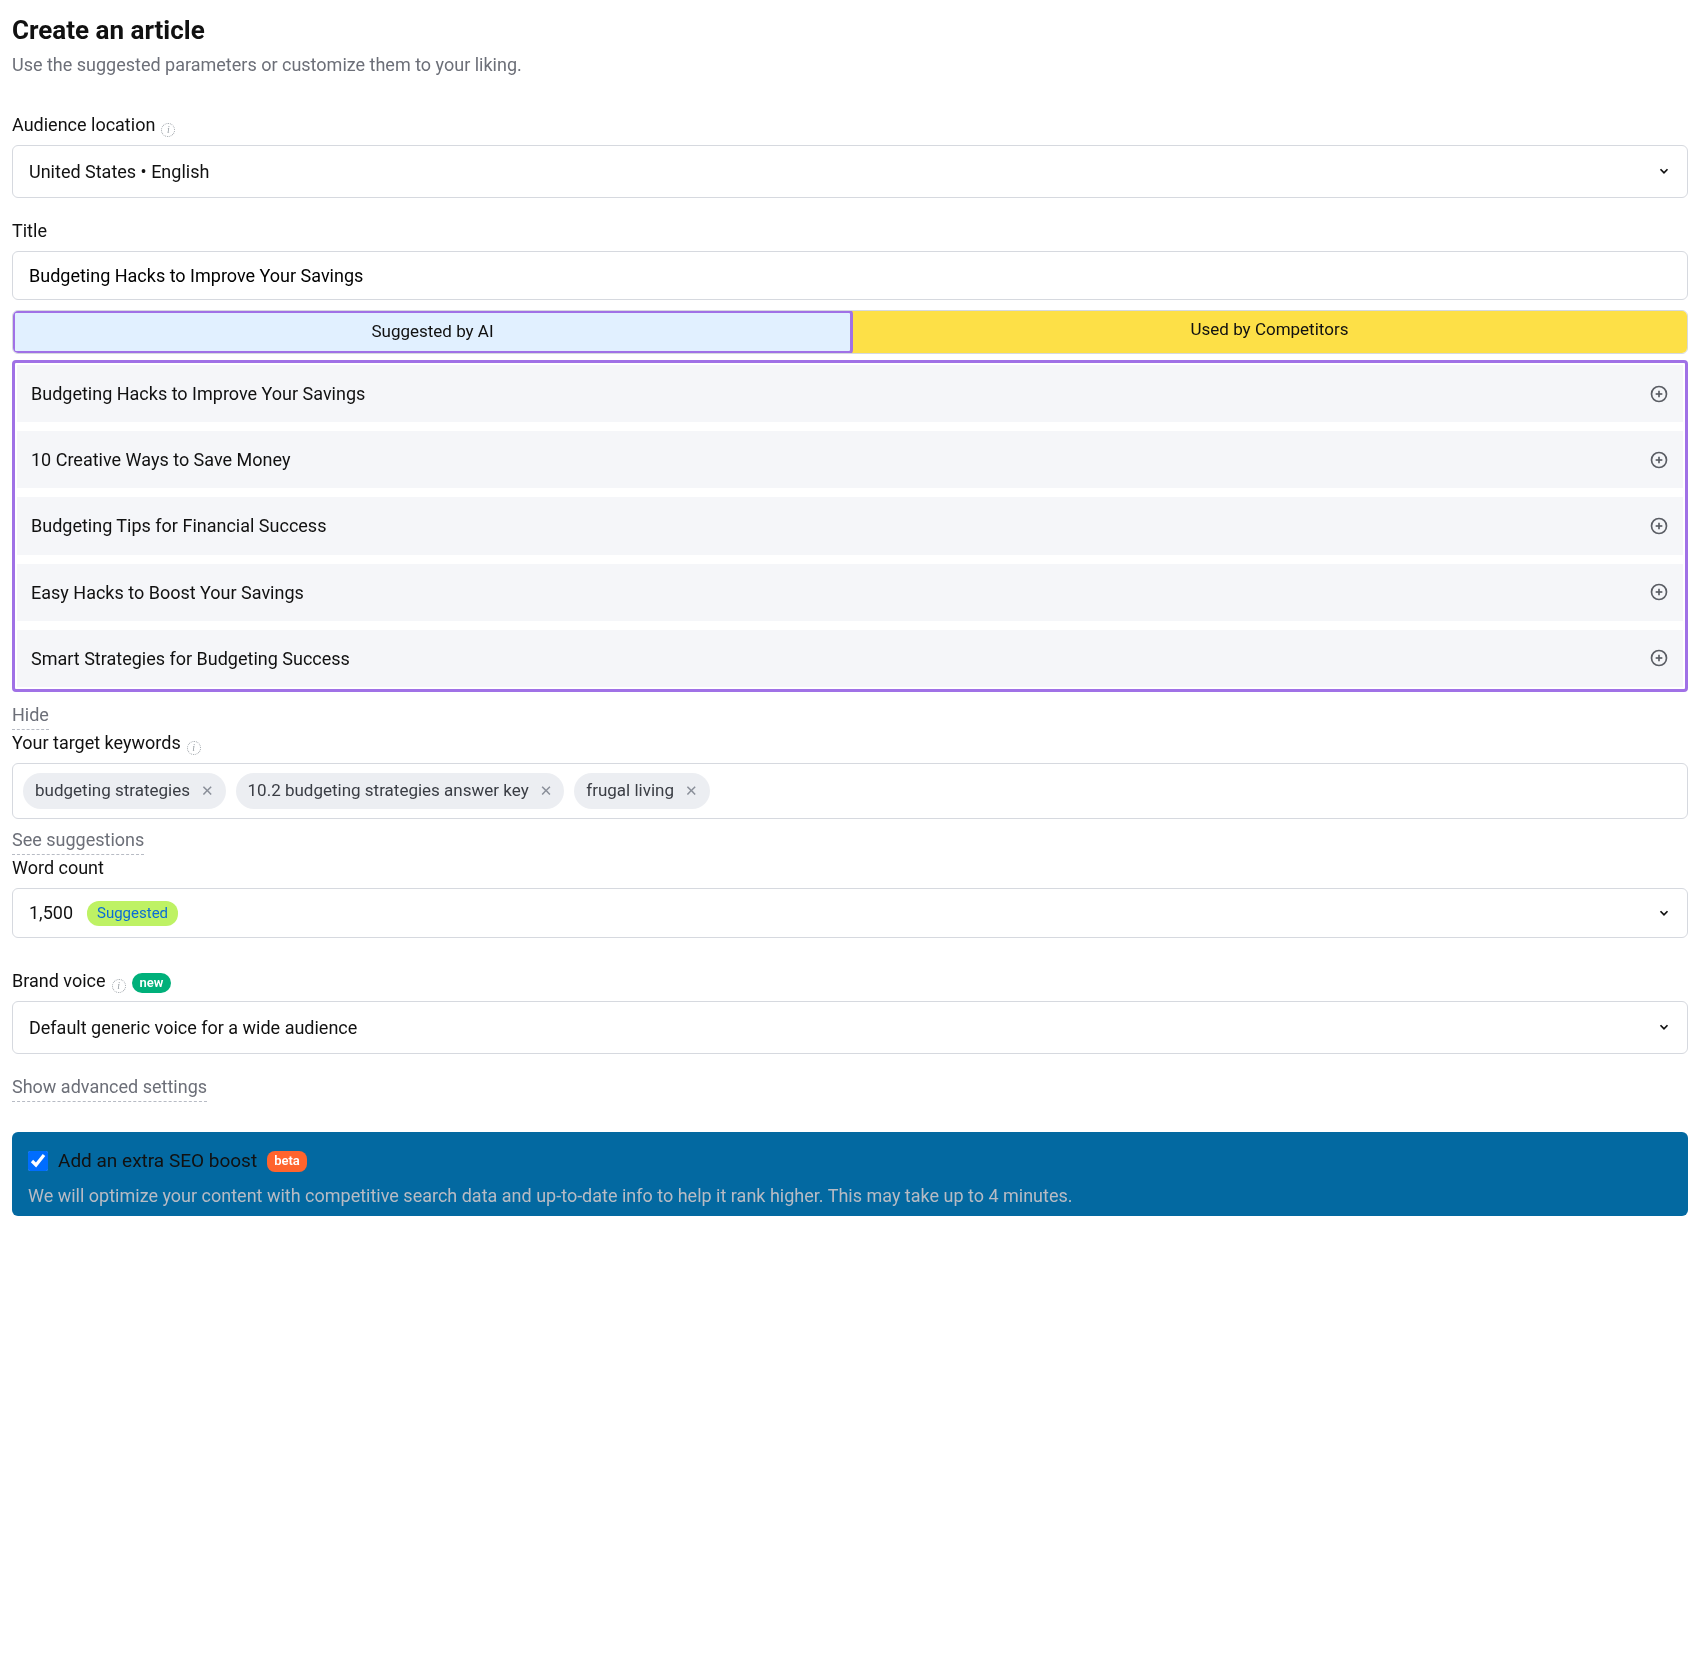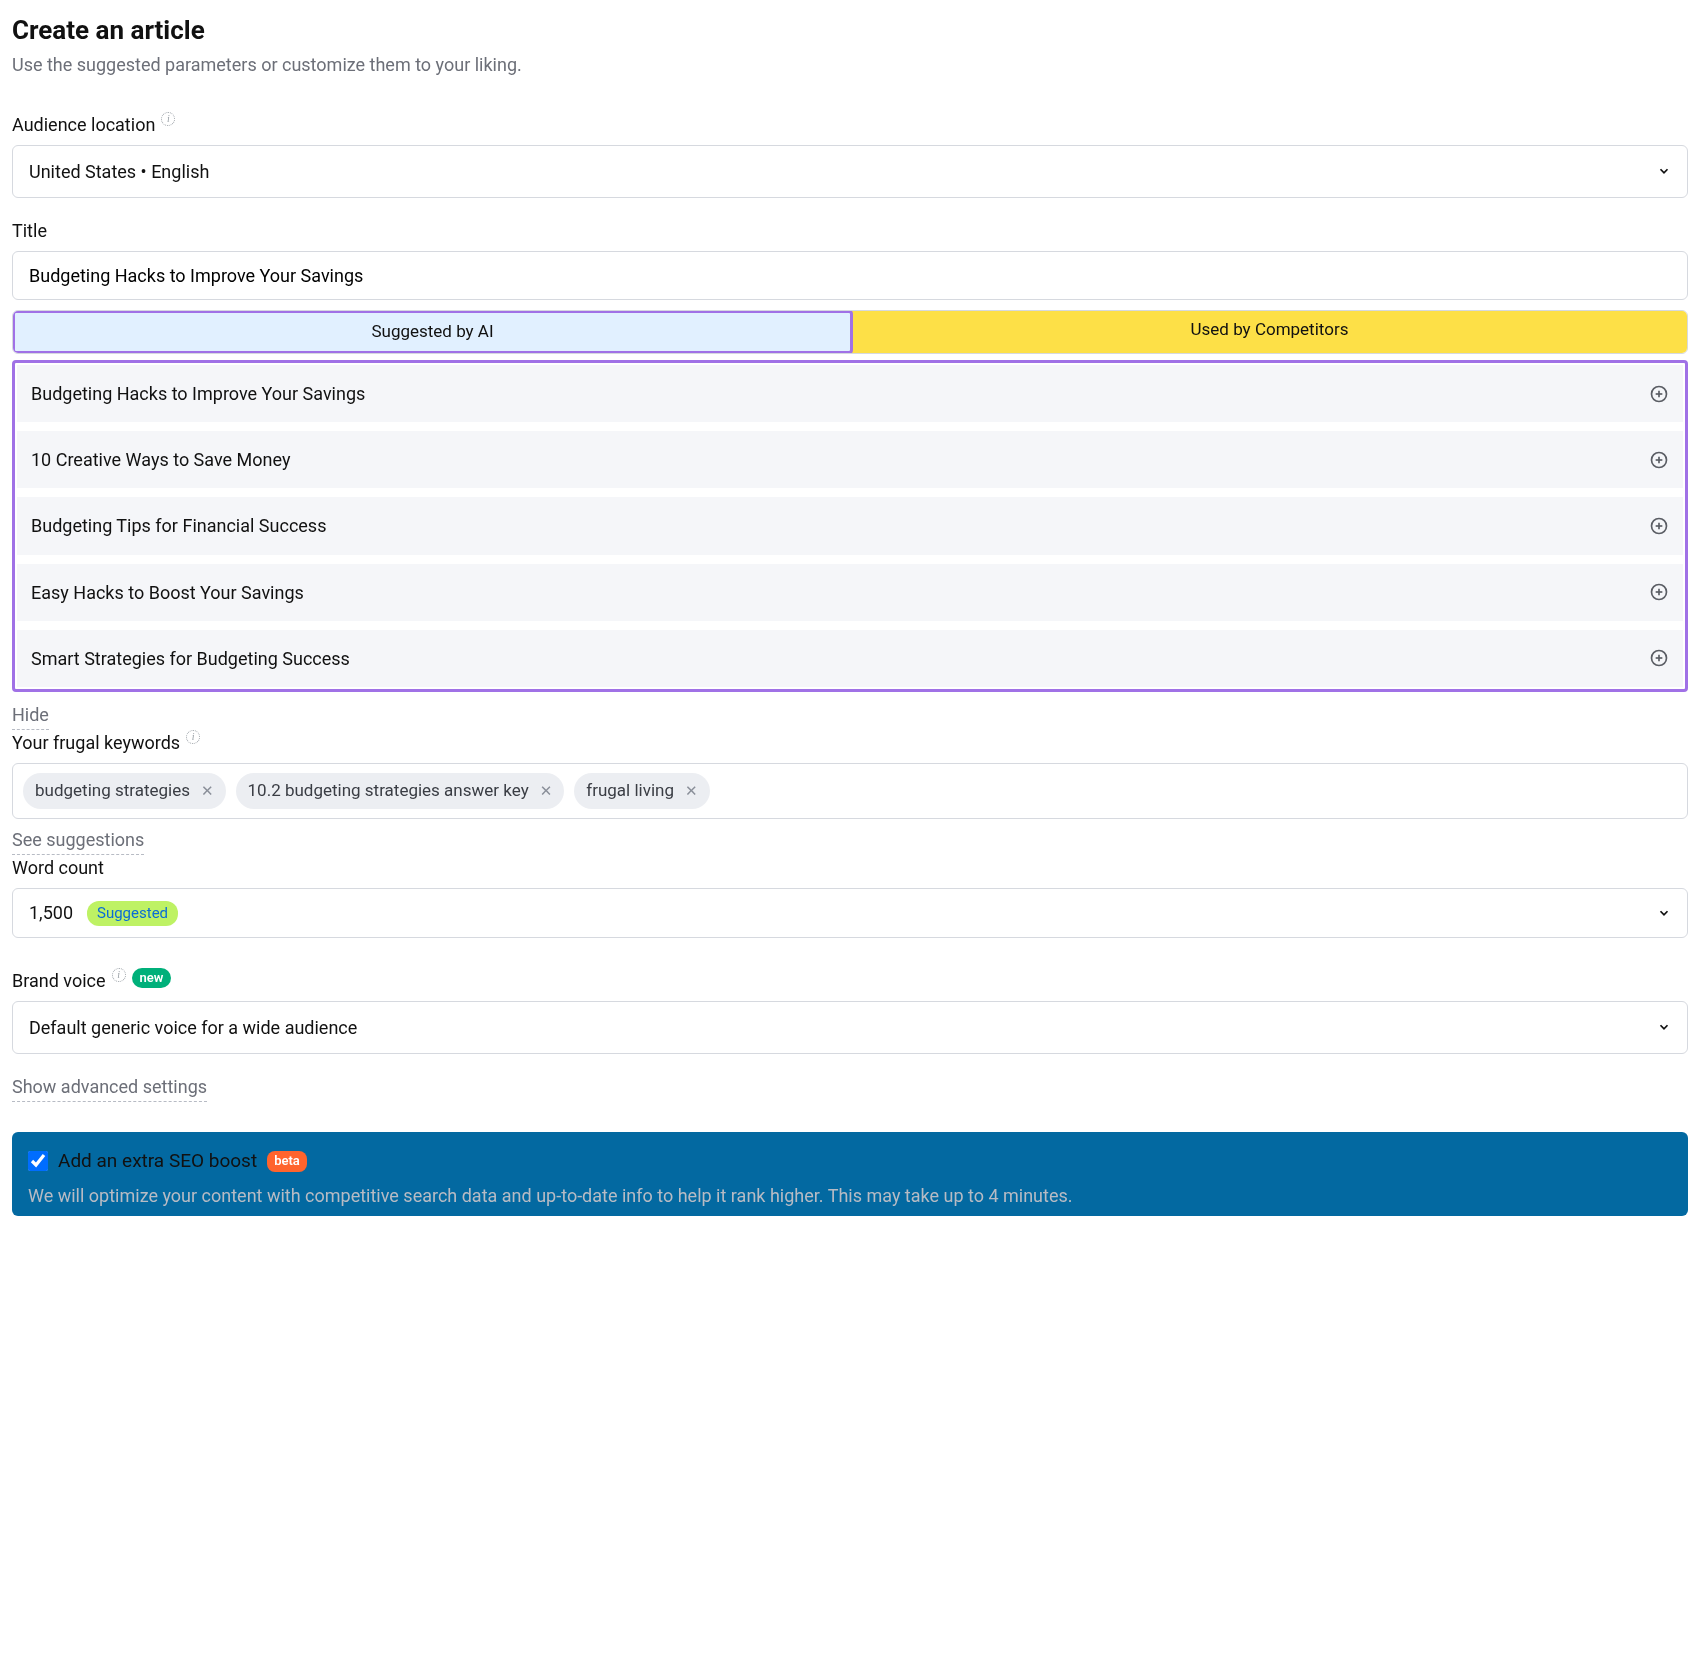--- a/index.html
+++ b/index.html
@@ -19,21 +19,21 @@
   .page-sub {
     color: #6c6f78;
     font-size: 18px;
     margin-bottom: 34px;
   }
   .field-label {
     font-size: 18px;
     margin-bottom: 8px;
     color: #111;
     display: flex;
-    align-items: flex-start;
+    align-items: flex-end;
     gap: 6px;
   }
   .info-icon {
     display: inline-flex;
     align-items: center;
     justify-content: center;
     width: 14px;
     height: 14px;
     color: #9aa0a6;
     border: 1px dotted #9aa0a6;
@@ -276,21 +276,21 @@
         <line x1="12" y1="8" x2="12" y2="16"></line>
         <line x1="8" y1="12" x2="16" y2="12"></line>
       </svg>
   </div>
 </div>
 
 <a class="dotted-link">Hide</a>
 
 
 <div class="field-label">
-  <span>Your frugal keywords</span>
+  <span>Your target keywords</span>
   <span class="info-icon">i</span>
 </div>
 <div class="chips-box">
   <span class="chip">
     <span>budgeting strategies</span>
     <span class="x">✕</span>
   </span>
   <span class="chip">
     <span>10.2 budgeting strategies answer key</span>
     <span class="x">✕</span>

